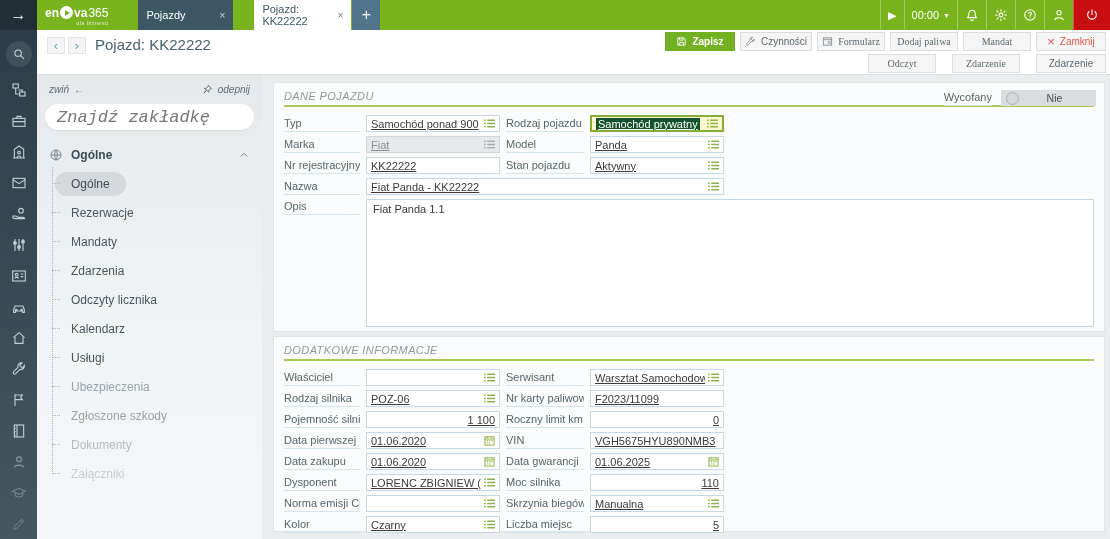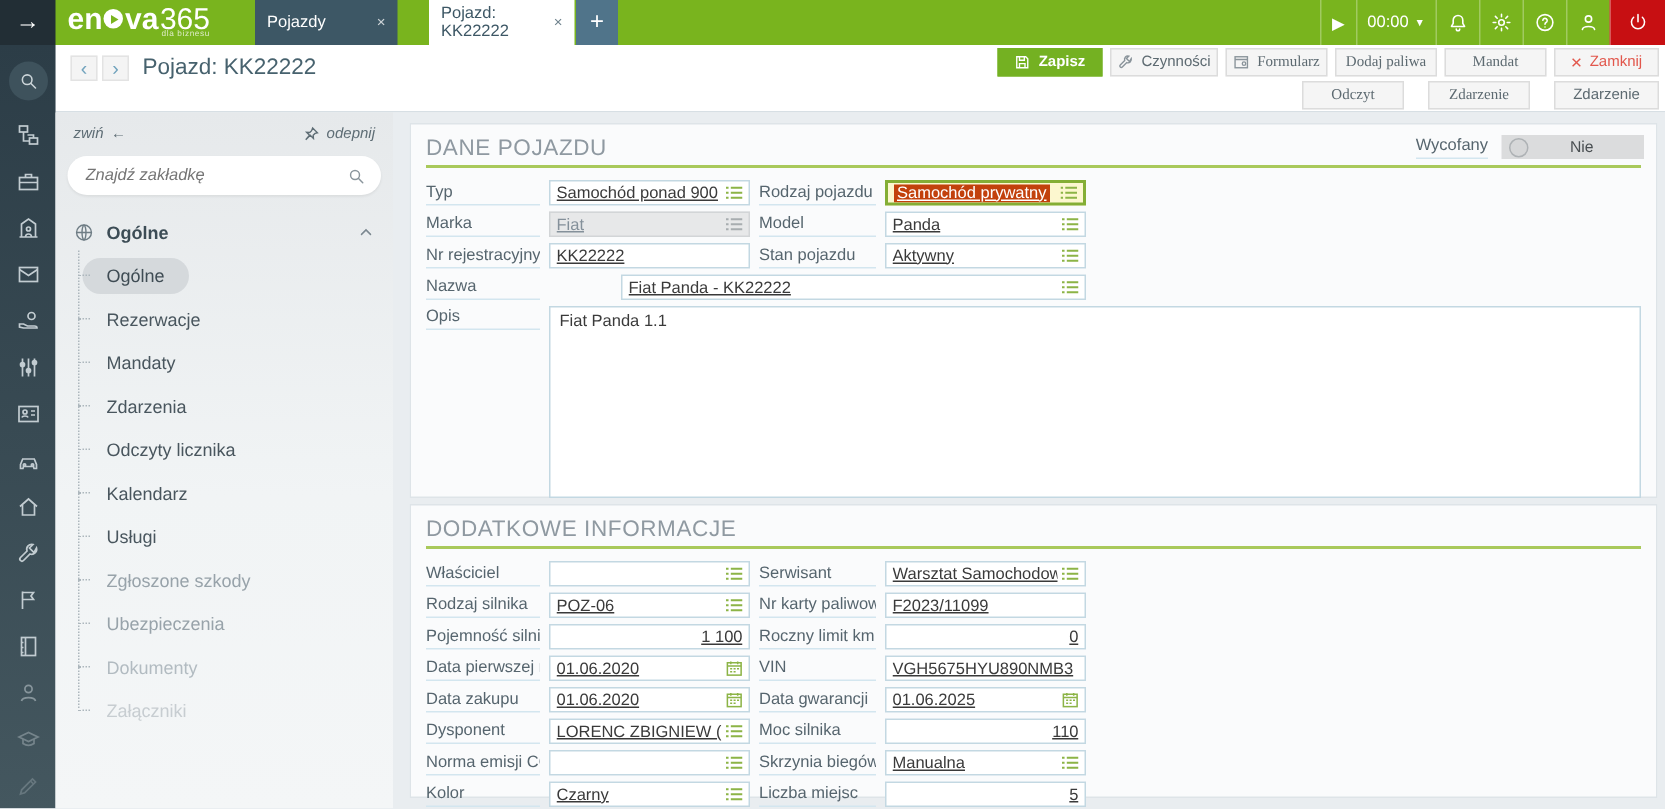--- a/index.html
+++ b/index.html
@@ -5,21 +5,21 @@
   html,body{margin:0;padding:0;}
   body{width:1110px;height:539px;overflow:hidden;font-family:"Liberation Sans",sans-serif;background:#e9edf0;}
   .app{position:relative;width:1110px;height:539px;background:#e9edf0;overflow:hidden;}
   svg{display:block;}
 
   
   .topbar{position:absolute;left:0;top:0;width:1110px;height:30px;background:#79b41e;display:flex;align-items:stretch;}
   .menu-btn{width:37px;background:#222e35;color:#fff;display:flex;align-items:center;justify-content:center;font-size:16px;cursor:pointer;flex:none;}
   .logo{display:flex;align-items:center;color:#fff;padding:0 9px 0 8px;flex:none;}
   .logo-col{display:flex;flex-direction:column;align-items:flex-end;justify-content:center;}
-  .logo-word{display:flex;align-items:center;font-size:20px;font-weight:700;line-height:16px;justify-content:space-between;}
+  .logo-word{display:flex;align-items:center;font-size:12px;font-weight:700;line-height:16px;justify-content:space-between;}
   .logo-disc{width:13px;height:13px;border-radius:50%;background:#fff;display:inline-flex;align-items:center;justify-content:center;margin:0 1px;}
   .logo-disc i{width:0;height:0;border-left:5px solid #79b41e;border-top:3.5px solid transparent;border-bottom:3.5px solid transparent;margin-left:1px;}
   .logo-num{font-weight:400;margin-left:1px;}
   .logo-tag{font-size:5.5px;color:rgba(255,255,255,.75);margin-top:-1px;letter-spacing:.4px;}
   .tabs{display:flex;align-items:stretch;flex:none;}
   .tab{display:flex;align-items:center;justify-content:space-between;font-size:11px;padding:0 8px;box-sizing:border-box;cursor:pointer;margin-left:21px;}
   .tab-inactive{background:#3d5765;color:#fff;width:95px;}
   .tab-active{background:#ffffff;color:#3d5765;width:97px;}
   .tab-x{font-size:10px;opacity:.75;margin-left:6px;cursor:pointer;}
   .tab-plus{width:28px;margin-left:1px;background:#50748a;color:#fff;display:flex;align-items:center;justify-content:center;font-size:16px;cursor:pointer;}
@@ -51,53 +51,53 @@
   .rail-icons{display:flex;flex-direction:column;gap:15px;margin-top:15px;color:#c2ccd1;}
   .rail-ic{cursor:pointer;}
   .f1{opacity:.55;} .f2{opacity:.4;} .f3{opacity:.28;}
 
   
   .sidenav{position:absolute;left:37px;top:75px;width:225px;height:464px;background:linear-gradient(180deg,#e6e9eb 0%,#f1f4f5 55%,#f4f6f7 100%);overflow:hidden;}
   .sn-header{display:flex;justify-content:space-between;align-items:center;padding:9px 12px 6px;font-size:10px;font-style:italic;color:#5e6d75;}
   .sn-collapse{display:flex;align-items:center;gap:5px;cursor:pointer;}
   .sn-unpin{display:flex;align-items:center;gap:5px;cursor:pointer;}
   .search-pill{margin:3px 8px 10px;height:26px;background:#fff;border-radius:14px;display:flex;align-items:center;padding:0 10px;box-shadow:0 1px 2px rgba(0,0,0,.07);}
-  .search-pill input{border:none;outline:none;flex:1;font-size:11px;font-style:italic;color:#6a767d;background:transparent;font-family:Liberation Sans, sans-serif;}
+  .search-pill input{border:none;outline:none;flex:1;font-size:17px;font-style:italic;color:#6a767d;background:transparent;font-family:Liberation Mono, monospace;}
   .search-pill .mag{color:#8a959c;flex:none;cursor:pointer;}
   .group-row{display:flex;align-items:center;gap:8px;padding:8px 12px 5px;font-size:12px;font-weight:700;color:#3c4c55;cursor:pointer;}
   .group-row .globe{color:#6f7d85;display:flex;}
   .group-row .chev{margin-left:auto;color:#7b8890;display:flex;cursor:pointer;}
   .tree{position:relative;margin:2px 0 0;padding:0;list-style:none;}
   .tree::before{content:"";position:absolute;left:15px;top:-2px;bottom:16px;border-left:1px dotted #adb7bd;}
   .tree li{position:relative;height:29px;display:flex;align-items:center;padding-left:34px;font-size:12px;color:#49565e;cursor:pointer;}
   .tree li::before{content:"";position:absolute;left:15px;width:8px;border-top:1px dotted #adb7bd;}
   .tree li.selected .lbl{background:#d5d9dc;border-radius:13px;padding:5px 16px;margin-left:-16px;color:#3f4c54;}
   .tree li.dis{color:#98a3aa;}
   .tree li.dis2{color:#b2bbc1;}
   .tree li.dis3{color:#c7cdd1;}
 
   
   .main{position:absolute;left:262px;top:75px;width:848px;height:464px;background:#e9edf0;}
   .card{position:absolute;left:11px;width:832px;background:#fafbfc;border:1px solid #dee4e8;box-sizing:border-box;}
   .card1{top:7px;height:250px;}
   .card2{top:261px;height:196px;}
-  .card-title{font-size:15px;letter-spacing:.4px;color:#8f99a1;padding:7px 10px 3px;}
+  .card-title{font-size:11px;letter-spacing:.4px;color:#8f99a1;padding:7px 10px 3px;font-style:italic;}
   .card-rule{height:2px;background:#a9c95b;margin:0 10px 8px;}
   .fgrid{display:grid;grid-template-columns:76px 134px 78px 134px;column-gap:6px;row-gap:4px;padding:0 10px;align-items:center;}
   .flabel{font-size:11px;color:#56656e;border-bottom:1px solid #d3e6ef;height:16px;display:flex;align-items:flex-end;padding-bottom:2px;box-sizing:border-box;white-space:nowrap;overflow:hidden;}
   .fbox{height:17px;border:1px solid #c3d8e2;background:#fff;font-size:11px;color:#3a3a3a;display:flex;align-items:center;padding:0 4px;box-sizing:border-box;white-space:nowrap;overflow:hidden;cursor:text;}
   .fbox .val{flex:1;overflow:hidden;text-decoration:underline;}
   .fbox.num .val{text-align:right;}
   .ficon{flex:none;margin-left:3px;color:#8cb446;display:flex;cursor:pointer;}
   .fbox.disabled{background:#e7e8e9;border-color:#d2d5d7;color:#84909a;}
   .fbox.disabled .ficon{color:#a8adb0;}
   .fbox.focused{background:#fcf7cf;border:2px solid #84ae35;}
-  .fbox.focused .val{flex:none;background:#c2410c;color:#fff;padding:0 2px;}
+  .fbox.focused .val{flex:none;background:#14532d;color:#fff;padding:0 2px;}
   .fbox.focused .ficon{margin-left:auto;}
-  .span3{grid-column:2/5;margin-left:48px;}
+  .span3{grid-column:2/5;}
   .opis-row{display:flex;margin:4px 10px 0;align-items:flex-start;gap:6px;}
   .opis-row .flabel{width:76px;flex:none;}
   .opis-box{flex:1;height:128px;border:1px solid #c3d8e2;background:#fff;font-size:11px;color:#3a3a3a;padding:3px 6px;box-sizing:border-box;cursor:text;}
   .withdrawn{position:absolute;top:7px;right:8px;display:flex;align-items:center;gap:9px;}
   .wlabel{font-size:11px;color:#56656e;border-bottom:1px solid #d3e6ef;padding-bottom:2px;}
   .toggle{width:95px;height:16px;background:#dbdcdd;display:flex;align-items:center;cursor:pointer;}
   .knob{width:11px;height:11px;border:1px solid #aeb2b5;border-radius:50%;margin-left:5px;background:#d6d7d8;flex:none;}
   .tval{flex:1;text-align:center;font-size:10.5px;color:#4a4f52;margin-right:6px;}
 </style>
 </head>
@@ -412,24 +412,24 @@
       <li>
           <span class="lbl">Odczyty licznika</span>
         </li>
       <li>
           <span class="lbl">Kalendarz</span>
         </li>
       <li>
           <span class="lbl">Usługi</span>
         </li>
       <li class="dis">
+          <span class="lbl">Ubezpieczenia</span>
+        </li>
+      <li class="dis">
           <span class="lbl">Zgłoszone szkody</span>
-        </li>
-      <li class="dis">
-          <span class="lbl">Ubezpieczenia</span>
         </li>
       <li class="dis2">
           <span class="lbl">Dokumenty</span>
         </li>
       <li class="dis3">
           <span class="lbl">Załączniki</span>
         </li>
     </ul>
   </div>
 

